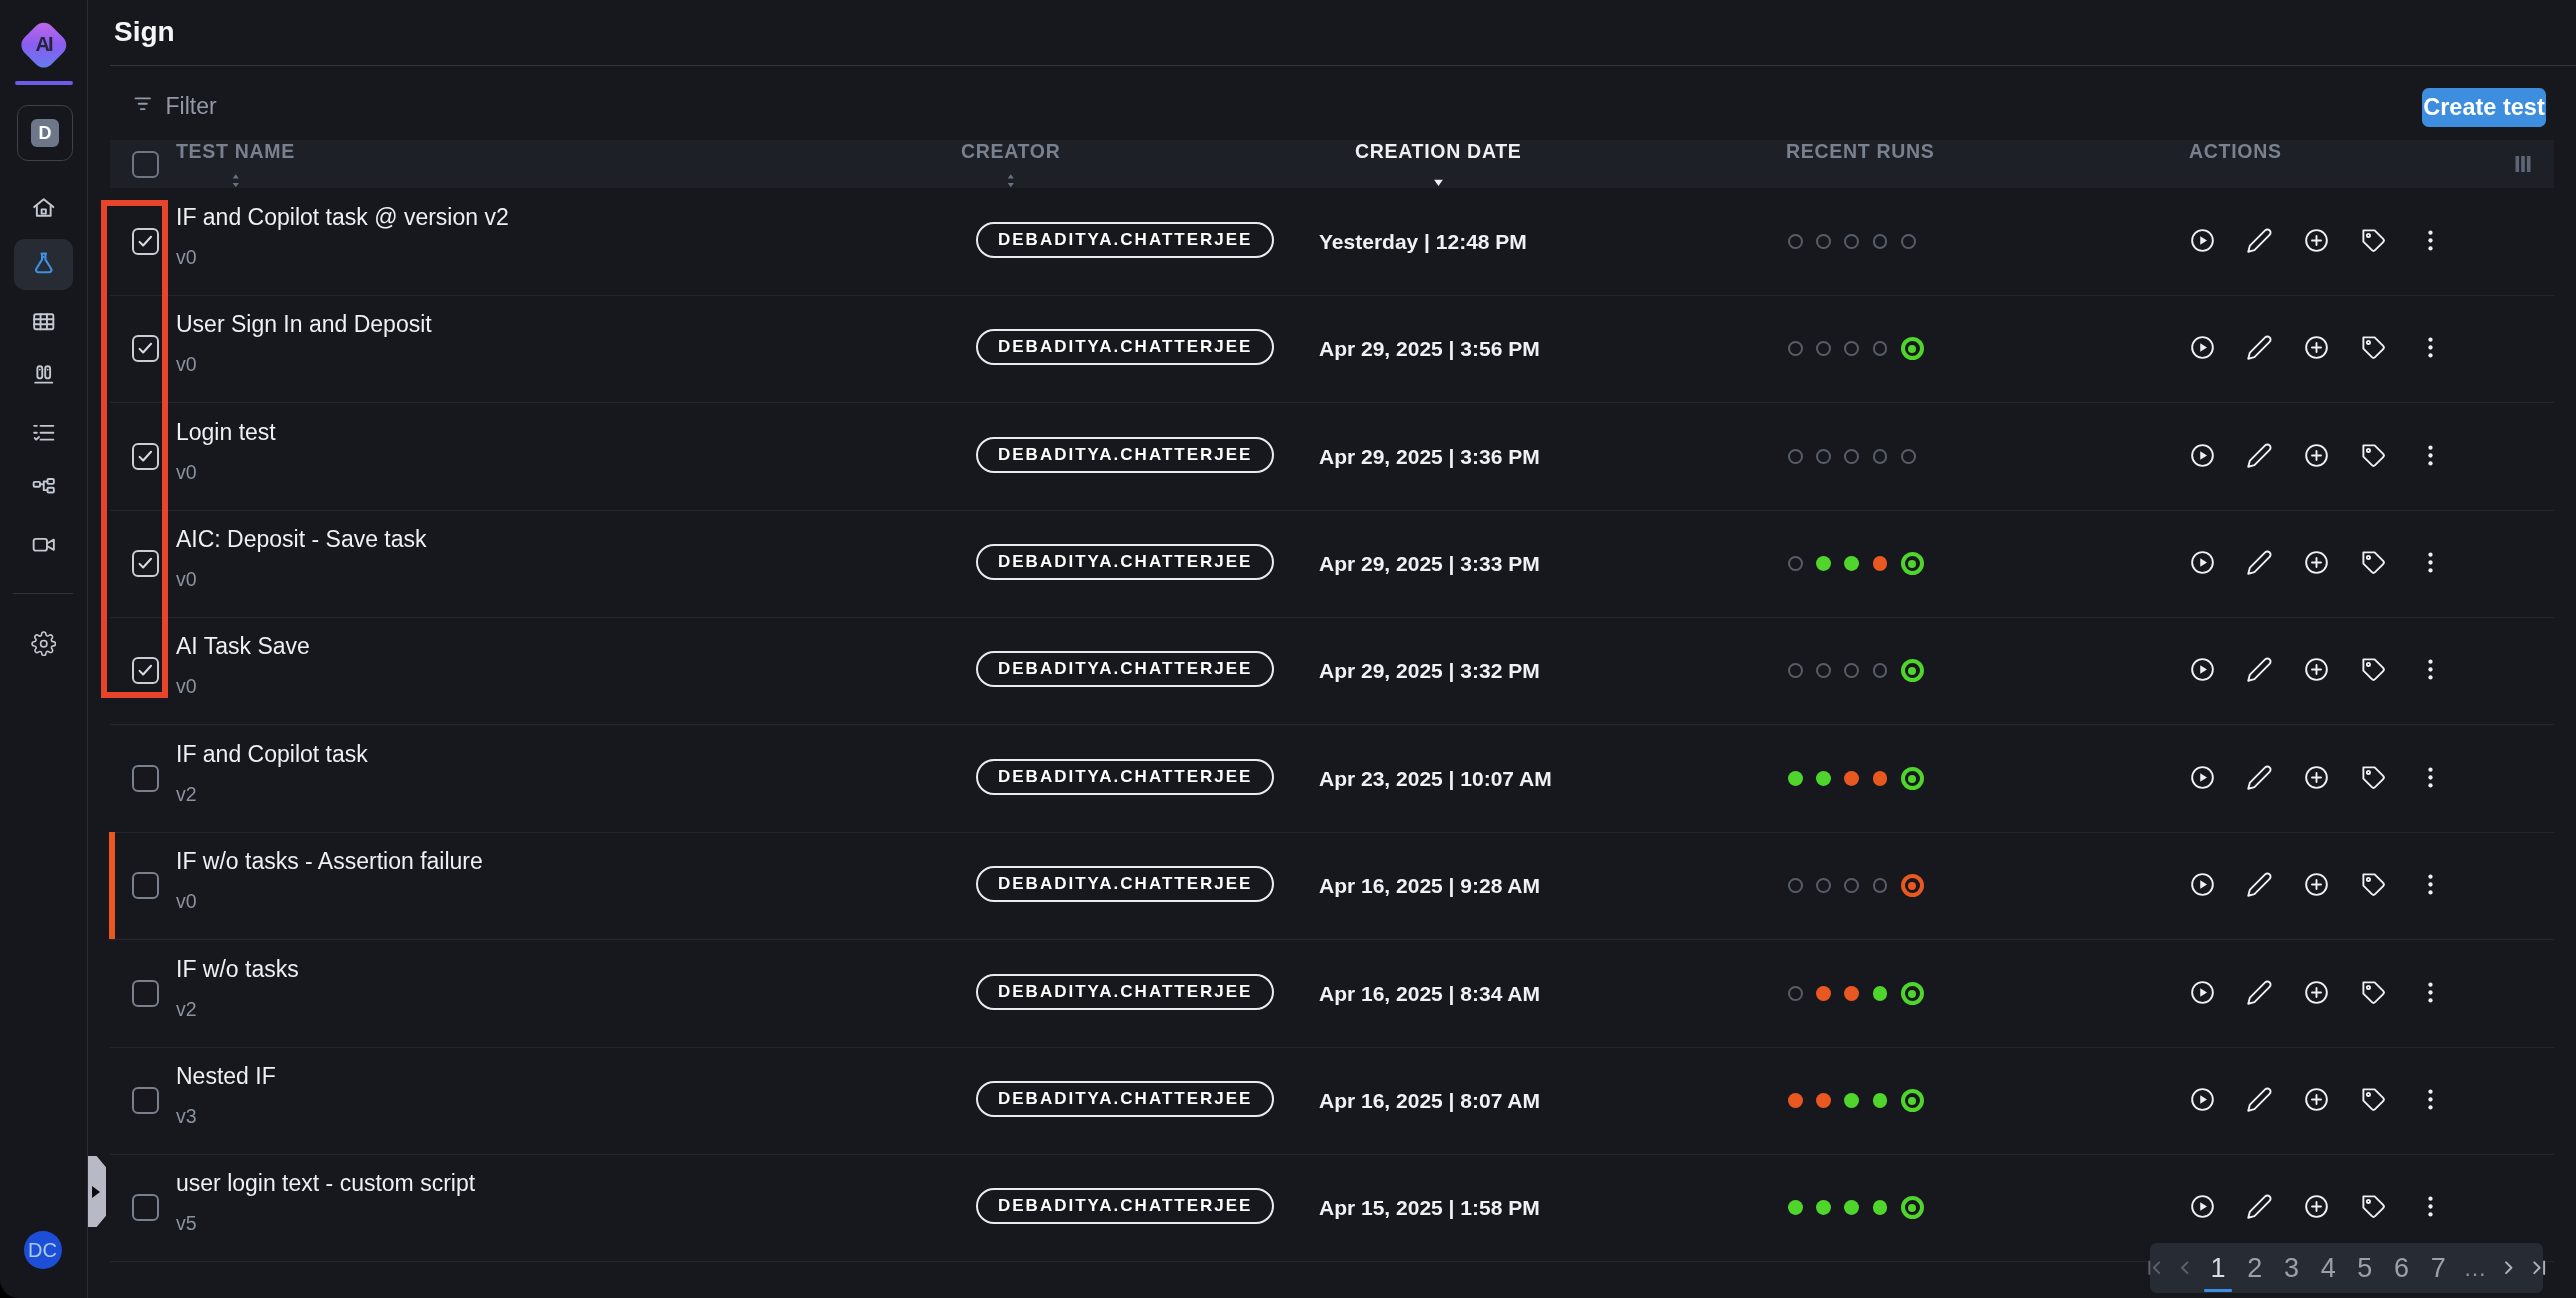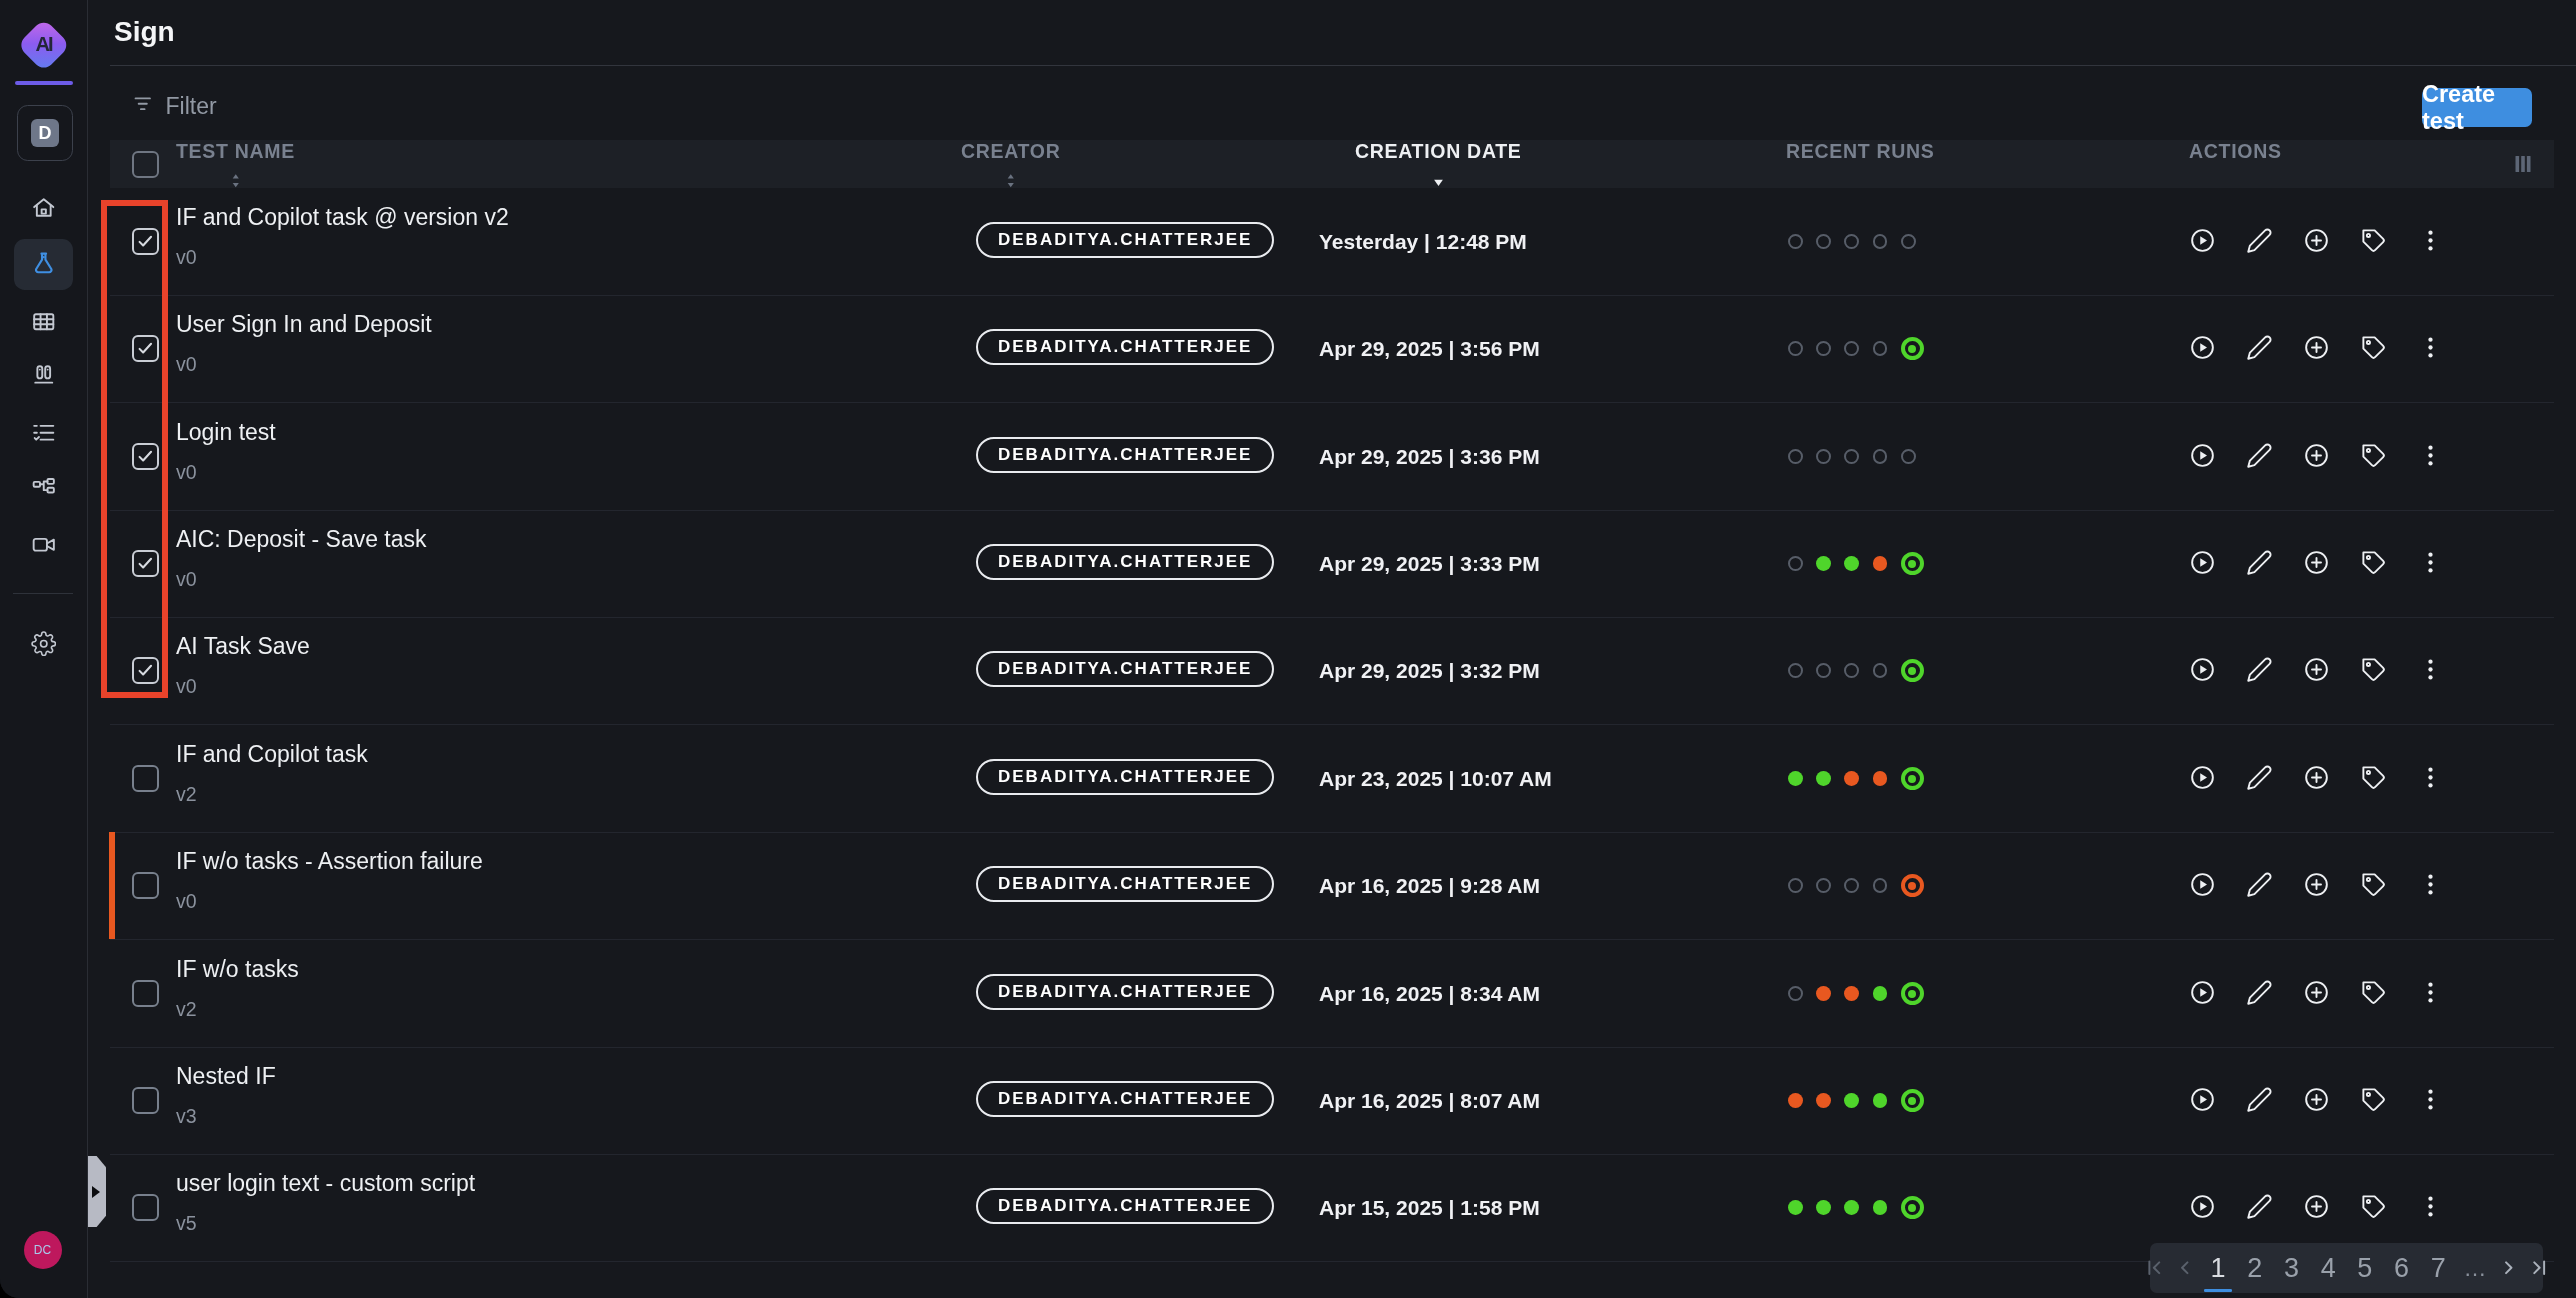--- a/index.html
+++ b/index.html
@@ -16,32 +16,32 @@
   .logo-underline{position:absolute;left:14.8px;top:81px;width:58px;height:4px;background:#6d5ce8;border-radius:2px;}
   .workspace{position:absolute;left:17px;top:105px;width:54px;height:54px;border:1.3px solid #3c414c;border-radius:10.7px;
        display:flex;align-items:center;justify-content:center;cursor:pointer;}
   .workspace-inner{width:28px;height:28px;background:#6e7789;border-radius:6px;color:#fff;font-weight:bold;
        font-size:18px;display:flex;align-items:center;justify-content:center;}
   .nav-icon{position:absolute;left:0;width:87px;height:51px;display:flex;align-items:center;justify-content:center;
        color:#c3c8d1;cursor:pointer;z-index:2;}
   .nav-active-bg{position:absolute;left:14px;width:59px;height:51px;border-radius:10.7px;background:#262b34;z-index:1;}
   .nav-icon.active{color:#3f8fe2;}
   .sidebar-divider{position:absolute;left:13.4px;top:593px;width:60px;height:1.3px;background:#2e323a;}
-  .user-avatar{position:absolute;left:23.5px;top:1231px;width:38px;height:38px;border-radius:50%;background:#be185d;
-       color:#a8cbec;font-size:12px;display:flex;align-items:center;justify-content:center;cursor:pointer;}
+  .user-avatar{position:absolute;left:23.5px;top:1231px;width:38px;height:38px;border-radius:50%;background:#1d4ed8;
+       color:#a8cbec;font-size:20px;display:flex;align-items:center;justify-content:center;cursor:pointer;}
   .handle{position:absolute;left:88px;top:1156px;width:18px;height:71px;background:#b7bac4;z-index:30;cursor:pointer;
        clip-path:polygon(0 0,48% 0,100% 16%,100% 84%,48% 100%,0 100%);
        display:flex;align-items:center;justify-content:center;}
   .handle-tri{width:0;height:0;border-left:8px solid #0b0c0f;border-top:6px solid transparent;border-bottom:6px solid transparent;margin-right:2px;}
 
   
   .page-title{position:absolute;left:114px;top:16px;font-size:28px;font-weight:bold;color:#f4f5f7;}
   .header-line{position:absolute;left:110px;right:0;top:65px;height:1.3px;background:#32353d;}
   .filter{position:absolute;left:132px;top:93px;display:flex;gap:12px;align-items:center;color:#9299a4;font-size:23px;cursor:pointer;}
-  .create-btn{position:absolute;left:2422px;top:88px;width:110px;height:39px;background:var(--accent,#3e8ee0);
+  .create-btn{position:absolute;left:2422px;top:88px;width:124px;height:39px;background:var(--accent,#3e8ee0);
        border-radius:6.7px;color:#fff;font-size:23.5px;font-weight:600;display:flex;align-items:center;justify-content:center;cursor:pointer;}
 
   
   .thead{position:absolute;left:110px;top:140px;width:2444px;height:48px;background:#1d2026;}
   .th{position:absolute;top:0;height:48px;display:flex;align-items:center;gap:8px;
       font-size:19.5px;font-weight:bold;letter-spacing:0.7px;color:#79818f;cursor:pointer;flex-direction:column;}
   .th.active{color:#eef0f3;}
   .th-cb{position:absolute;left:21.5px;top:10.7px;width:27px;height:27px;border:2px solid #6f7682;border-radius:6px;cursor:pointer;box-sizing:border-box;}
   .th-colicon{position:absolute;right:19px;top:12px;color:#5d6676;cursor:pointer;}
 

